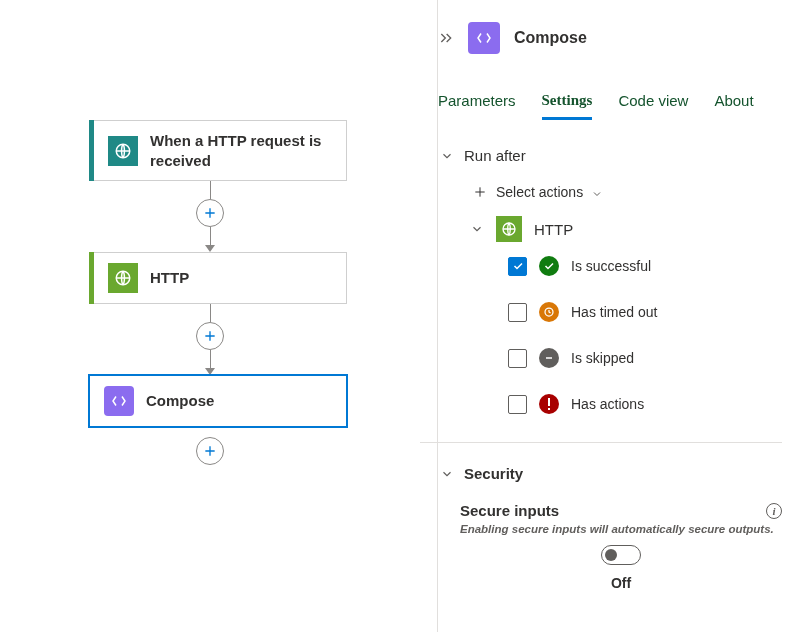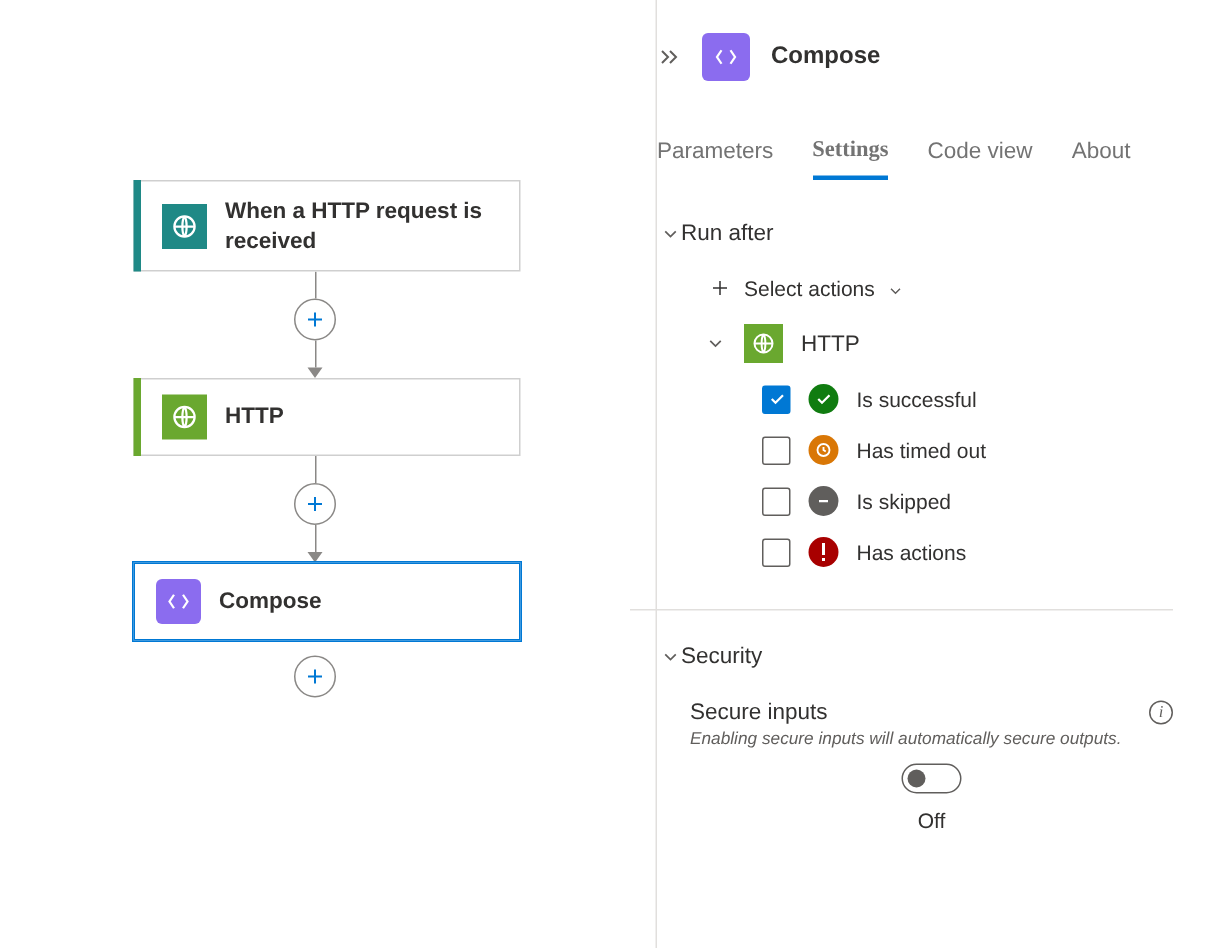--- a/index.html
+++ b/index.html
@@ -127,34 +127,35 @@
     .tabs {
       display: flex;
       gap: 26px;
       margin-top: 38px;
       border-bottom: 1px solid transparent;
     }
     .tab {
       padding-bottom: 8px;
       cursor: pointer;
       font-size: 15px;
-      color: #737373;
+      color: #14532d;
     }
     .tab.active {
       border-bottom: 3px solid #0078d4;
       font-weight: 600;
       font-family: Liberation Serif, serif;
     }
     .section {
       margin-top: 26px;
       padding-left: 2px;
     }
     .section-header {
       display: flex;
       align-items: center;
+      gap: 10px;
       cursor: pointer;
     }
     .chev {
       display: inline-block;
       transform: rotate(0deg);
       font-size: 12px;
       color: #605e5c;
     }
     .section-title {
       font-size: 15px;
@@ -187,21 +188,21 @@
       color: #fff;
       font-size: 13px;
     }
     .subnode-label {
       font-size: 15px;
     }
     .status-list {
       margin: 14px 0 0 68px;
       display: flex;
       flex-direction: column;
-      gap: 14px;
+      gap: 26px;
     }
     .status-row {
       display: flex;
       align-items: center;
       gap: 12px;
     }
     .cb {
       width: 19px; height: 19px;
       border: 1px solid #605e5c;
       border-radius: 2px;
@@ -458,21 +459,21 @@
               <rect x="1" y="10" width="2" height="2"></rect>
             </svg>
         </div>
         <span class="status-label">Has actions</span>
       </div>
     </div>
   </div>
 
   <div class="sep"></div>
 
-  <div class="section sec-section" style="">
+  <div class="section sec-section" style="font-weight:bold;">
     <div class="section-header">
       <span class="chev">
         <svg width="14" height="14" viewBox="0 0 24 24" fill="none" stroke="#605e5c" stroke-width="2">
             <path d="M6 9l6 6 6-6"></path>
           </svg>
       </span>
       <span class="section-title">Security</span>
     </div>
 
     <div class="subhead">

